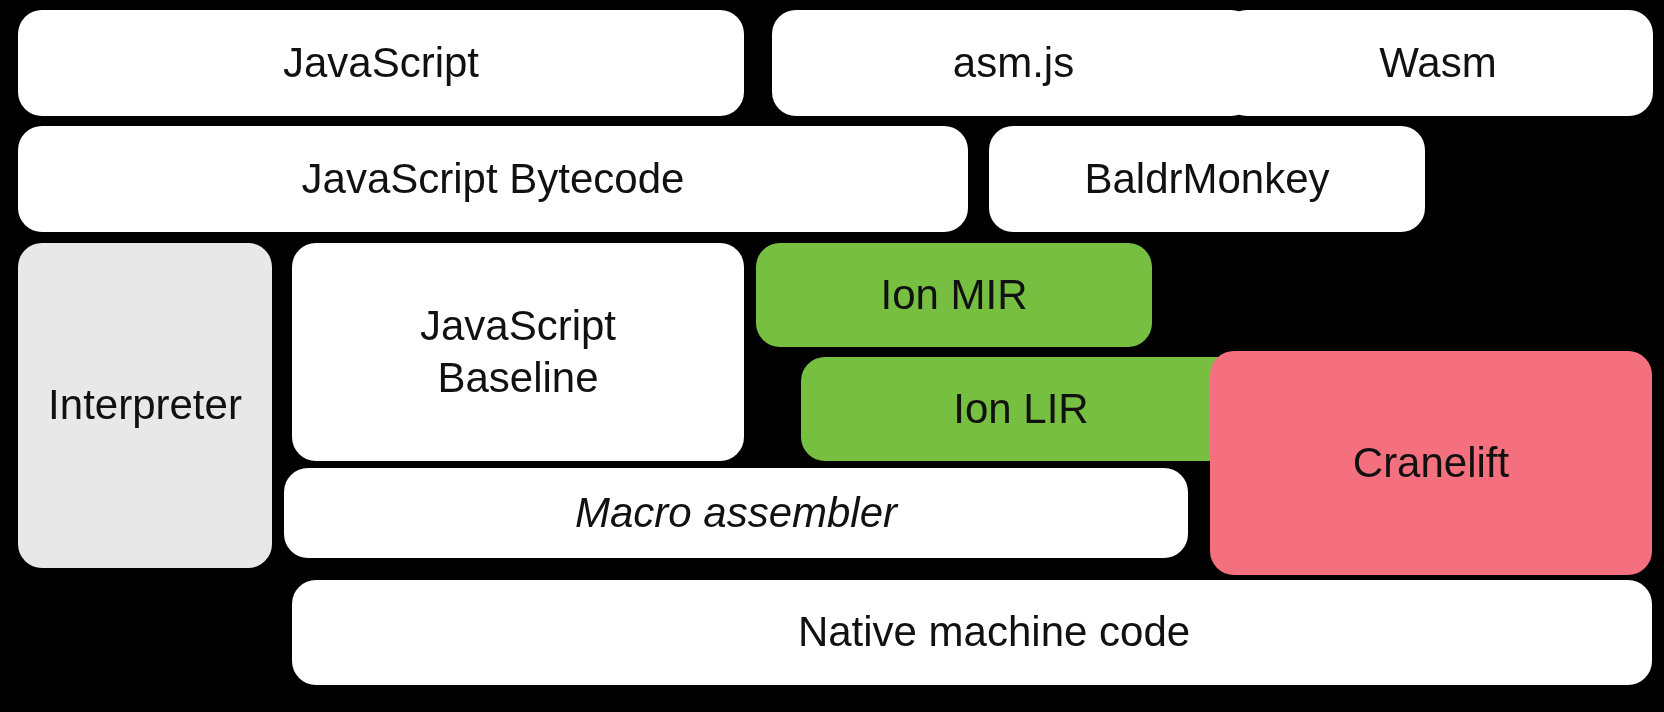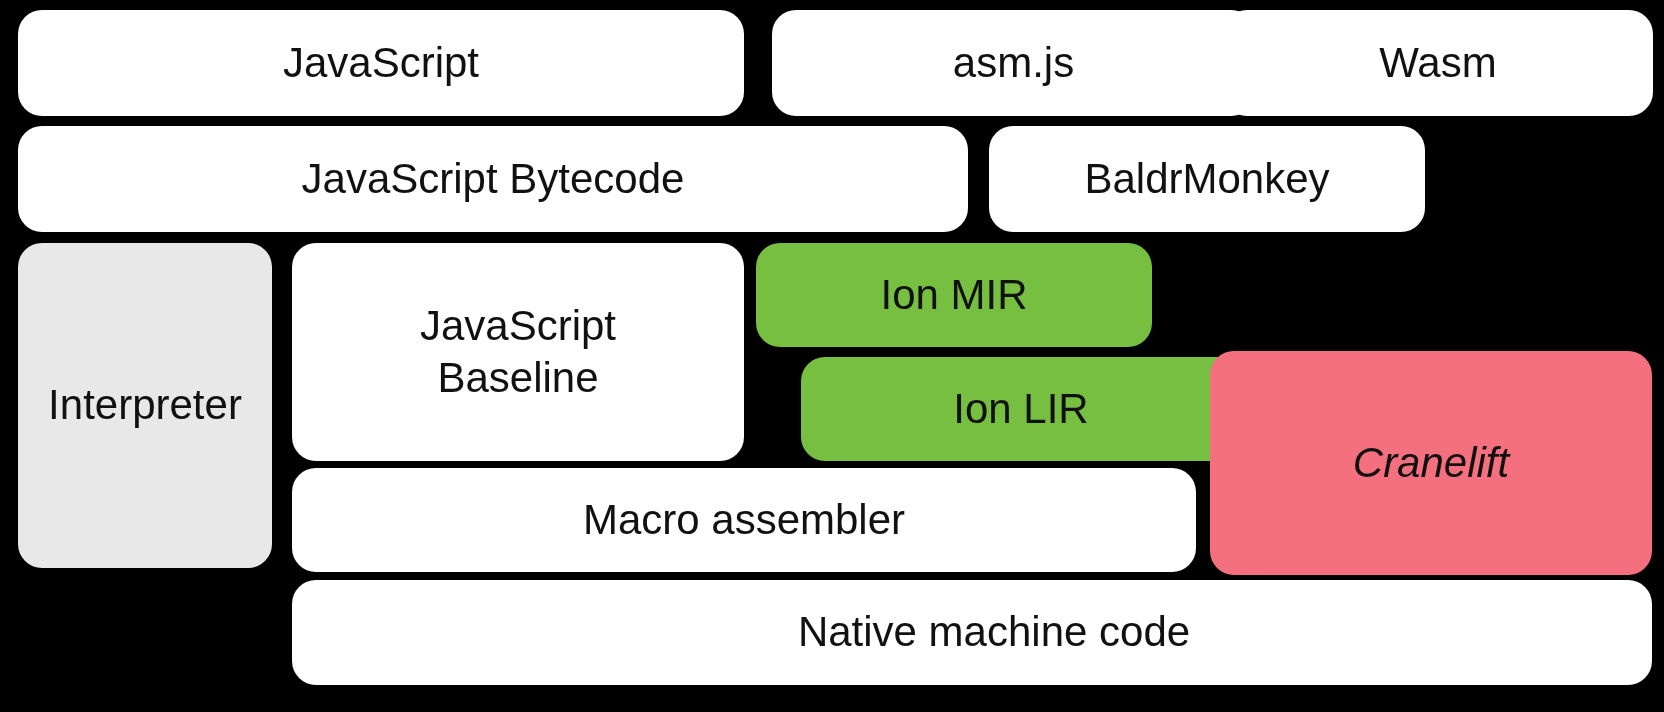--- a/index.html
+++ b/index.html
@@ -27,21 +27,21 @@
     line-height: 1.25;
     text-align: center;
   }
   .box .label {
     white-space: pre-line;
     padding: 0 12px;
   }
   .fill-white { background: var(--white, #ffffff); }
   .fill-gray  { background: var(--gray, #e8e8e8); }
   .fill-green { background: var(--green, #77bf41); }
-  .fill-pink  { background: var(--pink, #f5707f); font-style: italic; }
+  .fill-pink  { background: var(--pink, #f5707f); }
 </style>
 </head>
 <body>
 
 <div class="canvas">
 
   <div class="box fill-white" style="left:18px;   top:10px;  width:726px;  height:106px;">
     <span class="label">JavaScript</span>
   </div>
 
@@ -75,21 +75,21 @@
   </div>
 
   <div class="box fill-green" style="left:756px;  top:357px; width:440px;  height:104px;margin-left:45px;">
     <span class="label">Ion LIR</span>
   </div>
 
   <div class="box fill-pink" style="left:1210px; top:351px; width:442px;  height:224px;">
     <span class="label">Cranelift</span>
   </div>
 
-  <div class="box fill-white" style="left:292px;  top:468px; width:904px;  height:104px;">
+  <div class="box fill-white" style="left:284px;  top:468px; width:904px;  height:90px;font-style:italic;">
     <span class="label">Macro assembler</span>
   </div>
 
   <div class="box fill-white" style="left:292px;  top:580px; width:1360px; height:105px;padding-left:44px;">
     <span class="label">Native machine code</span>
   </div>
 
 </div>
 
 </body></html>

